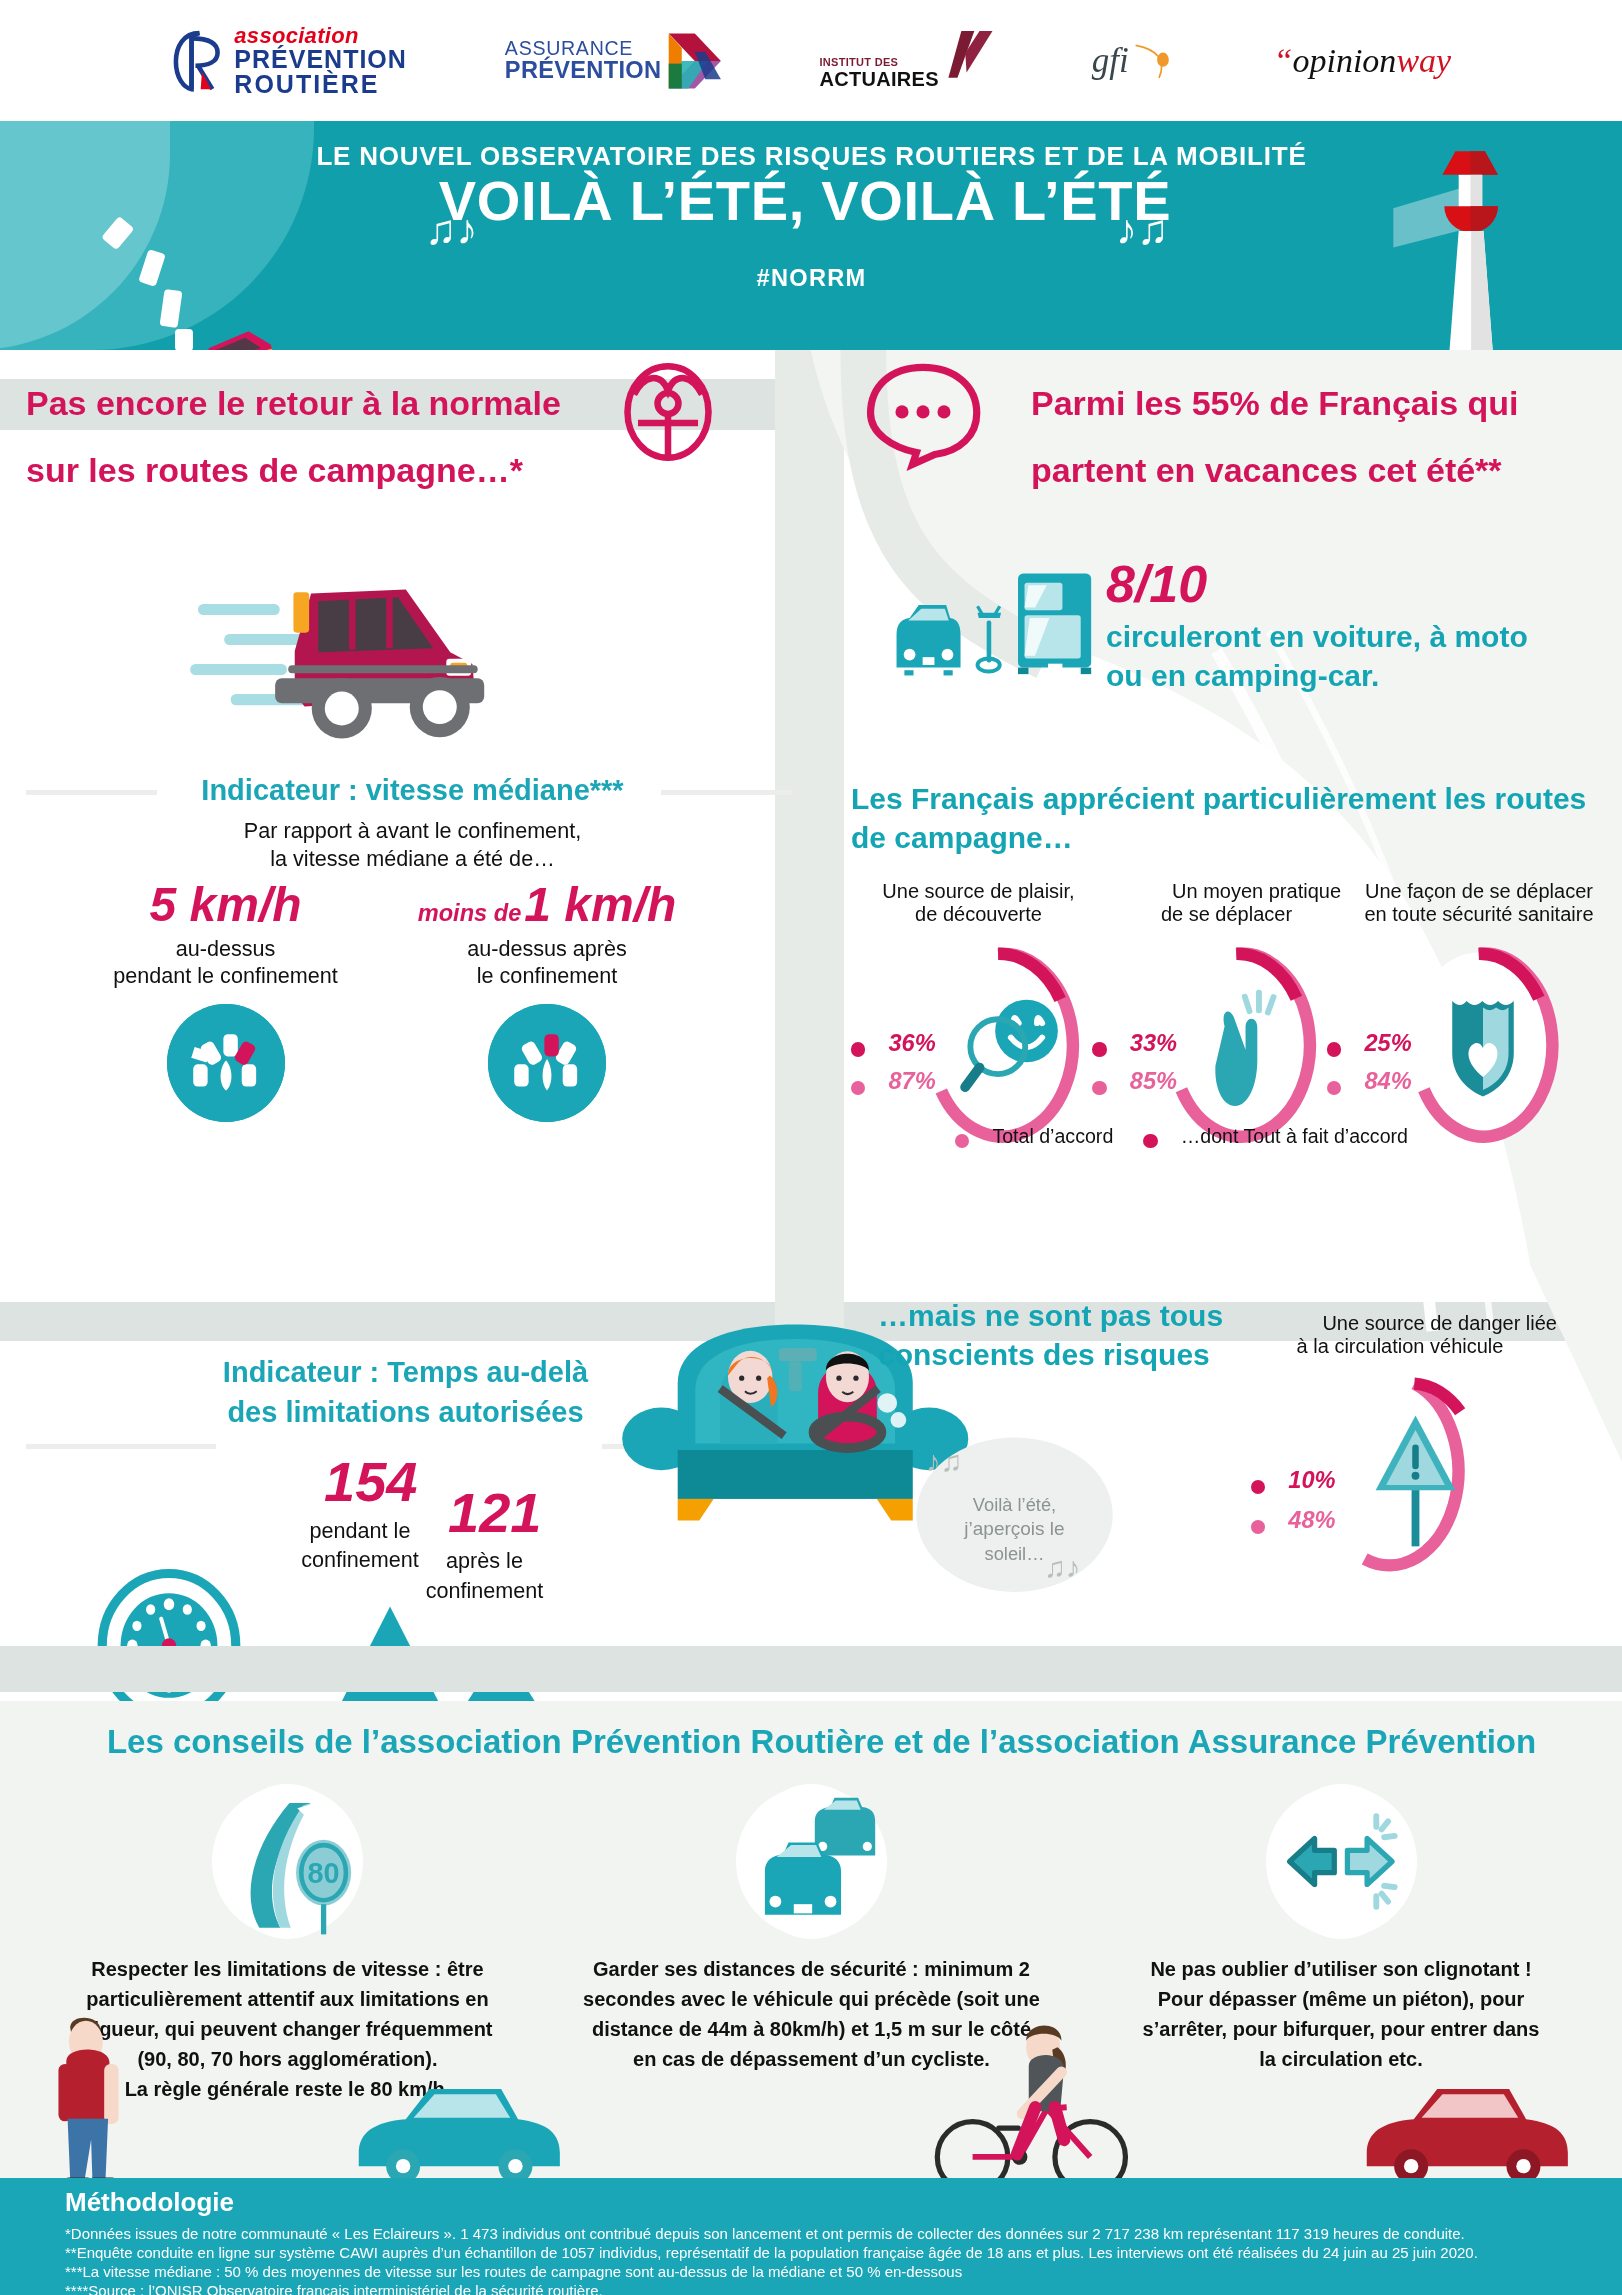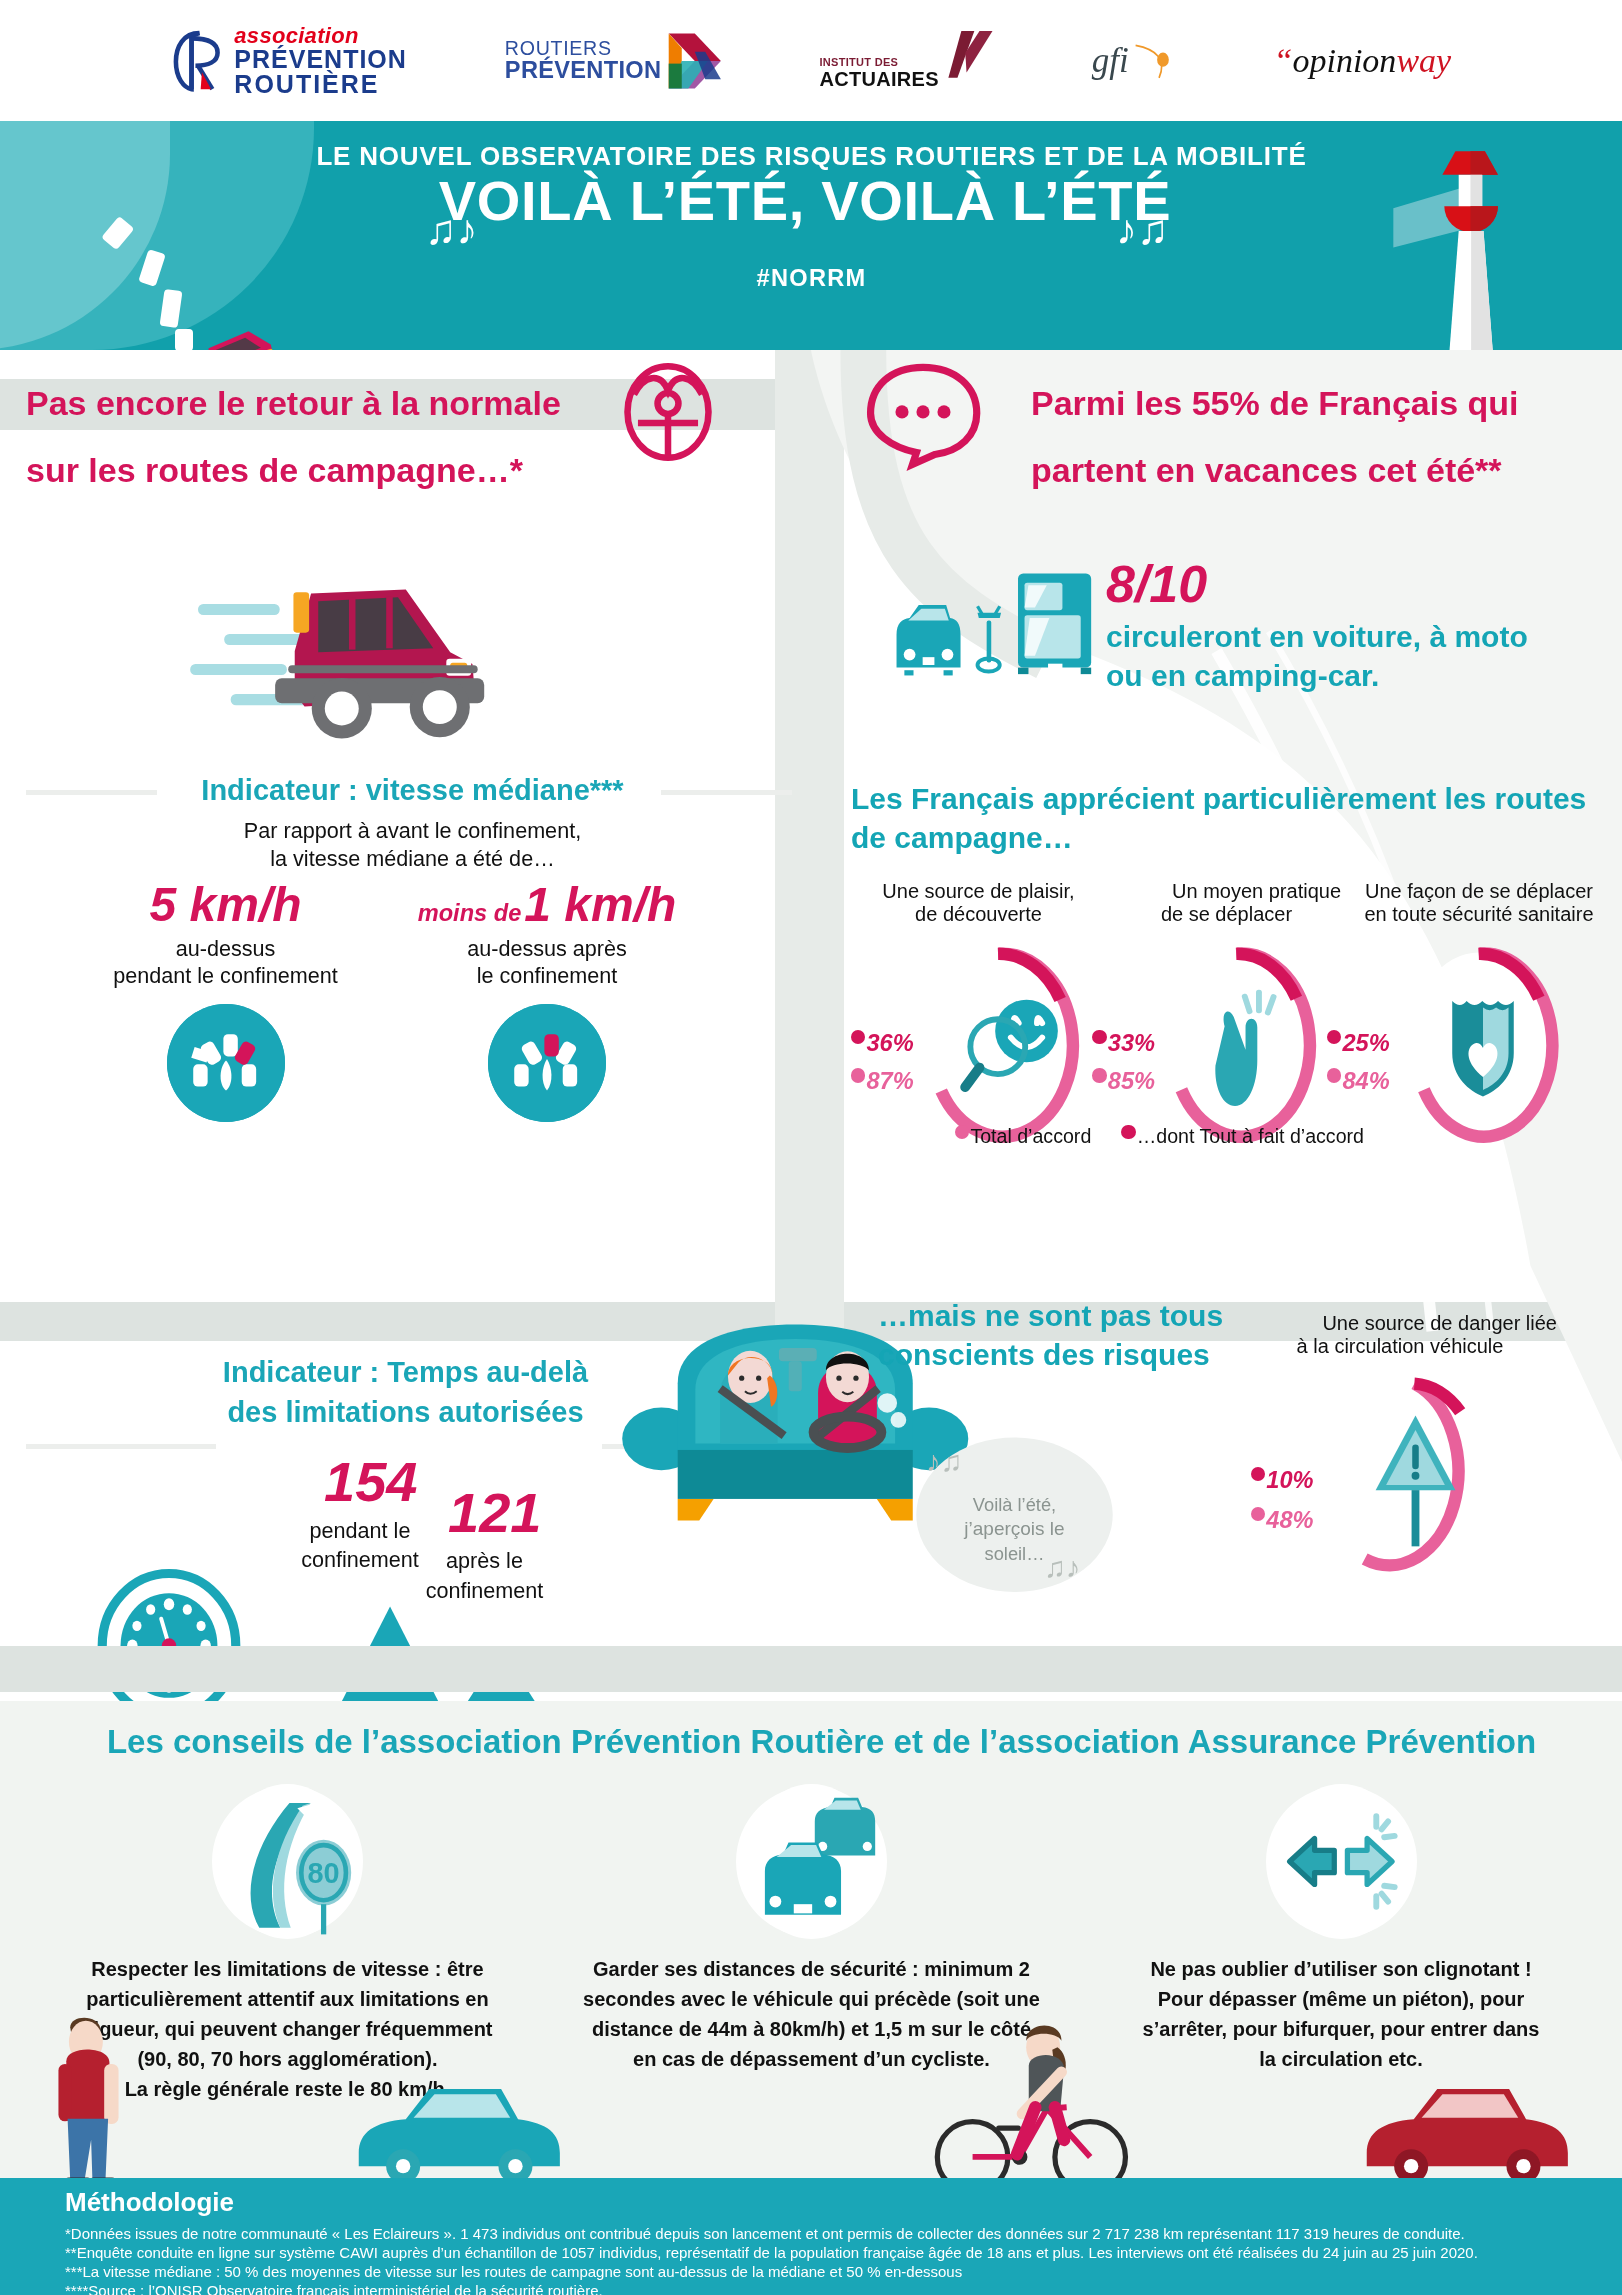--- a/index.html
+++ b/index.html
@@ -60,21 +60,21 @@
   .big-pink { color:#d4145a; font-size:48px; font-weight:700; font-style:italic; }
   .small-pink { color:#d4145a; font-size:23.6px; font-weight:700; font-style:italic; }
   .lbl-bk { color:#111; font-size:21.6px; text-align:center; line-height:1.25; font-weight:700;}
   .lbl-bk-n { font-weight:400; }
 
   .hr-lite { position:absolute; height:4.6px; background:#eceeec; }
 
   
   .gauge { width:118px; height:118px; border-radius:50%; background:#1aa6b7; position:relative; }
   .clockwrap { position:absolute; }
-  .pct-row { display:flex; align-items:flex-start; gap:1px; }
+  .pct-row { display:flex; align-items:flex-end; gap:23px; }
   .dot { width:14.4px; height:14.4px; border-radius:50%; display:inline-block; }
   .pct { font-size:23.6px; font-weight:700; font-style:italic; }
   .pct.dark { color:#d4145a; }
   .pct.light { color:#e8619b; }
   .legend { display:flex; gap:30px; align-items:center; justify-content:center; font-size:19.6px; color:#111; }
 
   
   .burst-num { position:absolute; width:137px; height:137px; border-radius:50%; background:#d4145a;
                color:#fff; font-size:47px; font-weight:700; display:flex; align-items:center; justify-content:center; }
   .claim { color:#d4145a; font-size:30px; font-weight:700; line-height:1.55; }
@@ -110,21 +110,21 @@
     </span>
     <span class="apr-txt">
       <span class="apr-l1">association</span>
       <span class="apr-l2">PRÉVENTION</span>
       <span class="apr-l3">ROUTIÈRE</span>
     </span>
   </div>
 
   <div class="logo" style="gap:5.2px;">
     <span class="assp-txt">
-      <span class="assp-l1">ROUTIERS</span>
+      <span class="assp-l1">ASSURANCE</span>
       <span class="assp-l2">PRÉVENTION</span>
     </span>
     <span>
       <svg width="55" height="60" viewBox="0 0 84 92">
         <path d="M4 4 L44 4 L84 46 L44 46 Z" fill="#b4123c"></path>
         <path d="M44 46 L84 46 L44 88 L4 88 Z" fill="#9c4fa0" opacity=".95"></path>
         <path d="M4 4 L4 88 L24 66 L24 26 Z" fill="#ef7d00"></path>
         <path d="M24 46 L64 46 L34 88 L4 88 Z" fill="#2bb0b5" opacity=".9"></path>
         <path d="M4 50 L24 50 L24 88 L4 88 Z" fill="#1b7a3e"></path>
         <path d="M44 4 L60 4 L84 46 L60 46 Z" fill="#1b3c8c" opacity=".85" transform="translate(0,28)"></path>

